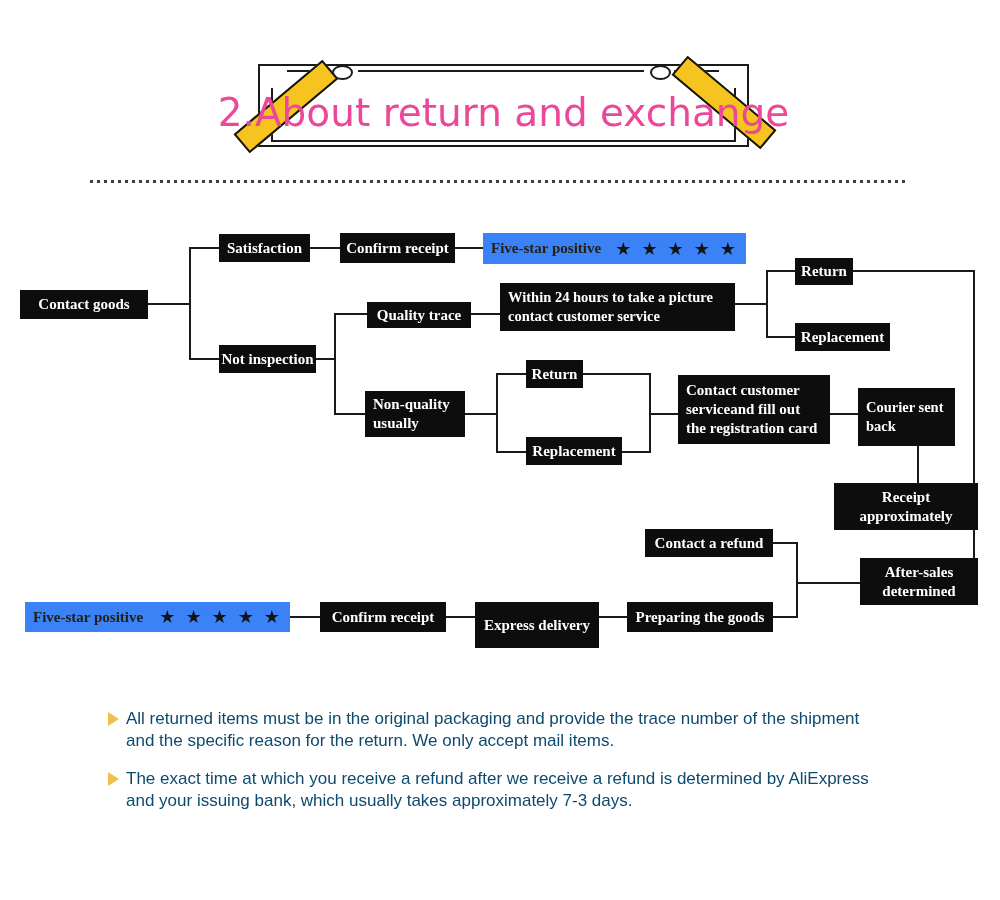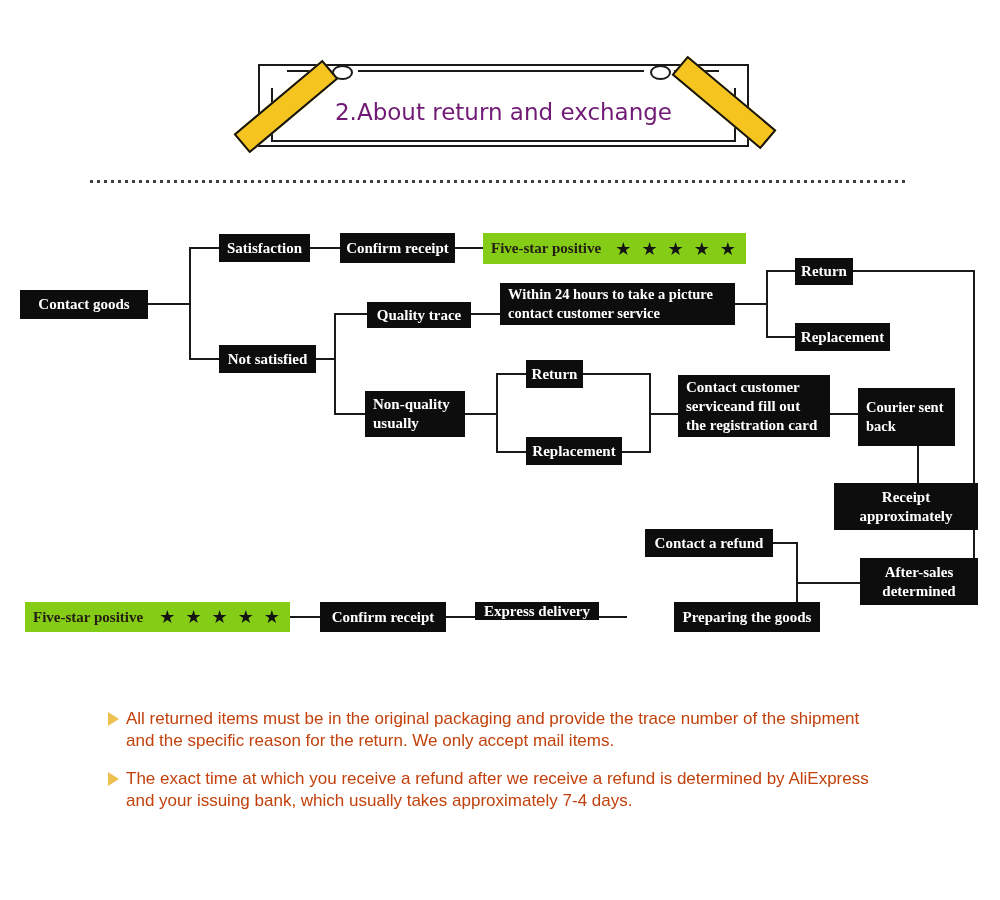--- a/index.html
+++ b/index.html
@@ -14,21 +14,21 @@
     left:258px;top:64px;width:487px;height:79px;
     border:2px solid #1a1a1a;background:#fff;
   }
   .banner-inner{
     left:271px;top:88px;width:461px;height:52px;
     border:2px solid #1a1a1a;border-top:none;
   }
   .banner-title{
     left:258px;top:90px;width:491px;height:44px;
     display:flex;align-items:center;justify-content:center;
-    font-family:"DejaVu Sans", sans-serif;font-size:23px;color:#701a75;
+    font-family:"DejaVu Sans", sans-serif;font-size:39px;color:#ec4899;
     white-space:nowrap;
   }
   .dash-seg{height:2px;background:#1a1a1a;top:70px;}
   .dash-ellipse{
     width:17px;height:11px;border:2px solid #1a1a1a;border-radius:50%;
     background:#fff;top:65px;
   }
   .tape{
     width:112px;height:21px;background:#F5C41E;border:2px solid #141414;
   }
@@ -43,34 +43,34 @@
 
   
   .node{
     position:absolute;background:#0D0D0D;color:#ffffff;
     font-family:"Liberation Serif", serif;font-weight:700;font-size:15px;
     line-height:19px;display:flex;align-items:center;justify-content:center;
     text-align:center;white-space:pre-line;box-sizing:border-box;
   }
   .node.left{justify-content:flex-start;text-align:left;padding:0 8px;}
   .node-yellow{
-    position:absolute;background:#84cc16;color:#262014;
+    position:absolute;background:#3b82f6;color:#262014;
     font-family:"Liberation Serif", serif;font-weight:700;font-size:15px;
     display:flex;align-items:center;box-sizing:border-box;
   }
   .ny-label{margin-left:8px;white-space:nowrap;}
   .stars{margin-left:auto;margin-right:10px;display:flex;gap:10px;}
   .stars span{color:#141414;font-size:18px;line-height:18px;
     font-family:"DejaVu Sans", sans-serif;}
   .hline{position:absolute;height:2px;background:#1a1a1a;}
   .vline{position:absolute;width:2px;background:#1a1a1a;}
 
   
   .note{position:absolute;left:126px;width:760px;font-size:17px;
-    line-height:22px;color:#c2410c;}
+    line-height:22px;color:#0c4a6e;}
   .note-triangle{
     position:absolute;left:108px;width:0;height:0;
     border-left:11px solid #ECC14F;border-top:7px solid transparent;
     border-bottom:7px solid transparent;
   }
 </style>
 </head>
 <body>
 
 <div class="abs banner-outer"></div>
@@ -129,31 +129,31 @@
   <span class="ny-label">Five-star positive</span>
   <span class="stars">
     <span>★</span>
     <span>★</span>
     <span>★</span>
     <span>★</span>
     <span>★</span>
   </span>
 </div>
 
-<div class="node" style="left:219px;top:345px;width:97px;height:28px;">Not satisfied</div>
+<div class="node" style="left:219px;top:345px;width:97px;height:28px;">Not inspection</div>
 <div class="node" style="left:367px;top:302px;width:104px;height:26px;">Quality trace</div>
-<div class="node left" style="left:500px;top:283px;width:235px;height:42px;font-size:14.5px;">Within 24 hours to take a picture
+<div class="node left" style="left:500px;top:283px;width:235px;height:48px;font-size:14.5px;">Within 24 hours to take a picture
 contact customer service</div>
 <div class="node" style="left:795px;top:258px;width:58px;height:27px;">Return</div>
 <div class="node" style="left:795px;top:323px;width:95px;height:28px;">Replacement</div>
 <div class="node left" style="left:365px;top:391px;width:100px;height:46px;">Non-quality
 usually</div>
 <div class="node" style="left:526px;top:360px;width:57px;height:28px;">Return</div>
 <div class="node" style="left:526px;top:437px;width:96px;height:28px;">Replacement</div>
-<div class="node left" style="left:678px;top:375px;width:152px;height:62px;">Contact customer
+<div class="node left" style="left:678px;top:375px;width:152px;height:69px;">Contact customer
 serviceand fill out
 the registration card</div>
 <div class="node left" style="left:858px;top:388px;width:97px;height:58px;font-size:14.5px;">Courier sent
 back</div>
 <div class="node" style="left:834px;top:483px;width:144px;height:47px;">Receipt approximately</div>
 <div class="node" style="left:645px;top:529px;width:128px;height:28px;">Contact a refund</div>
 <div class="node" style="left:860px;top:558px;width:118px;height:47px;">After-sales
 determined</div>
 
 <div class="node-yellow" style="left:25px;top:602px;width:265px;height:30px;">
@@ -161,20 +161,20 @@
   <span class="stars">
     <span>★</span>
     <span>★</span>
     <span>★</span>
     <span>★</span>
     <span>★</span>
   </span>
 </div>
 
 <div class="node" style="left:320px;top:602px;width:126px;height:30px;">Confirm receipt</div>
-<div class="node" style="left:475px;top:602px;width:124px;height:18px;">Express delivery</div>
-<div class="node" style="left:627px;top:602px;width:146px;height:30px;margin-left:47px;">Preparing the goods</div>
+<div class="node" style="left:475px;top:602px;width:124px;height:46px;">Express delivery</div>
+<div class="node" style="left:627px;top:602px;width:146px;height:30px;">Preparing the goods</div>
 
 <div class="note-triangle" style="top:712px;"></div>
 <div class="note" style="top:708px;">All returned items must be in the original packaging and provide the trace number of the shipment and the specific reason for the return. We only accept mail items.</div>
 
 <div class="note-triangle" style="top:772px;"></div>
-<div class="note" style="top:768px;">The exact time at which you receive a refund after we receive a refund is determined by AliExpress and your issuing bank, which usually takes approximately 7-4 days.</div>
+<div class="note" style="top:768px;">The exact time at which you receive a refund after we receive a refund is determined by AliExpress and your issuing bank, which usually takes approximately 7-3 days.</div>
 
 </body></html>

